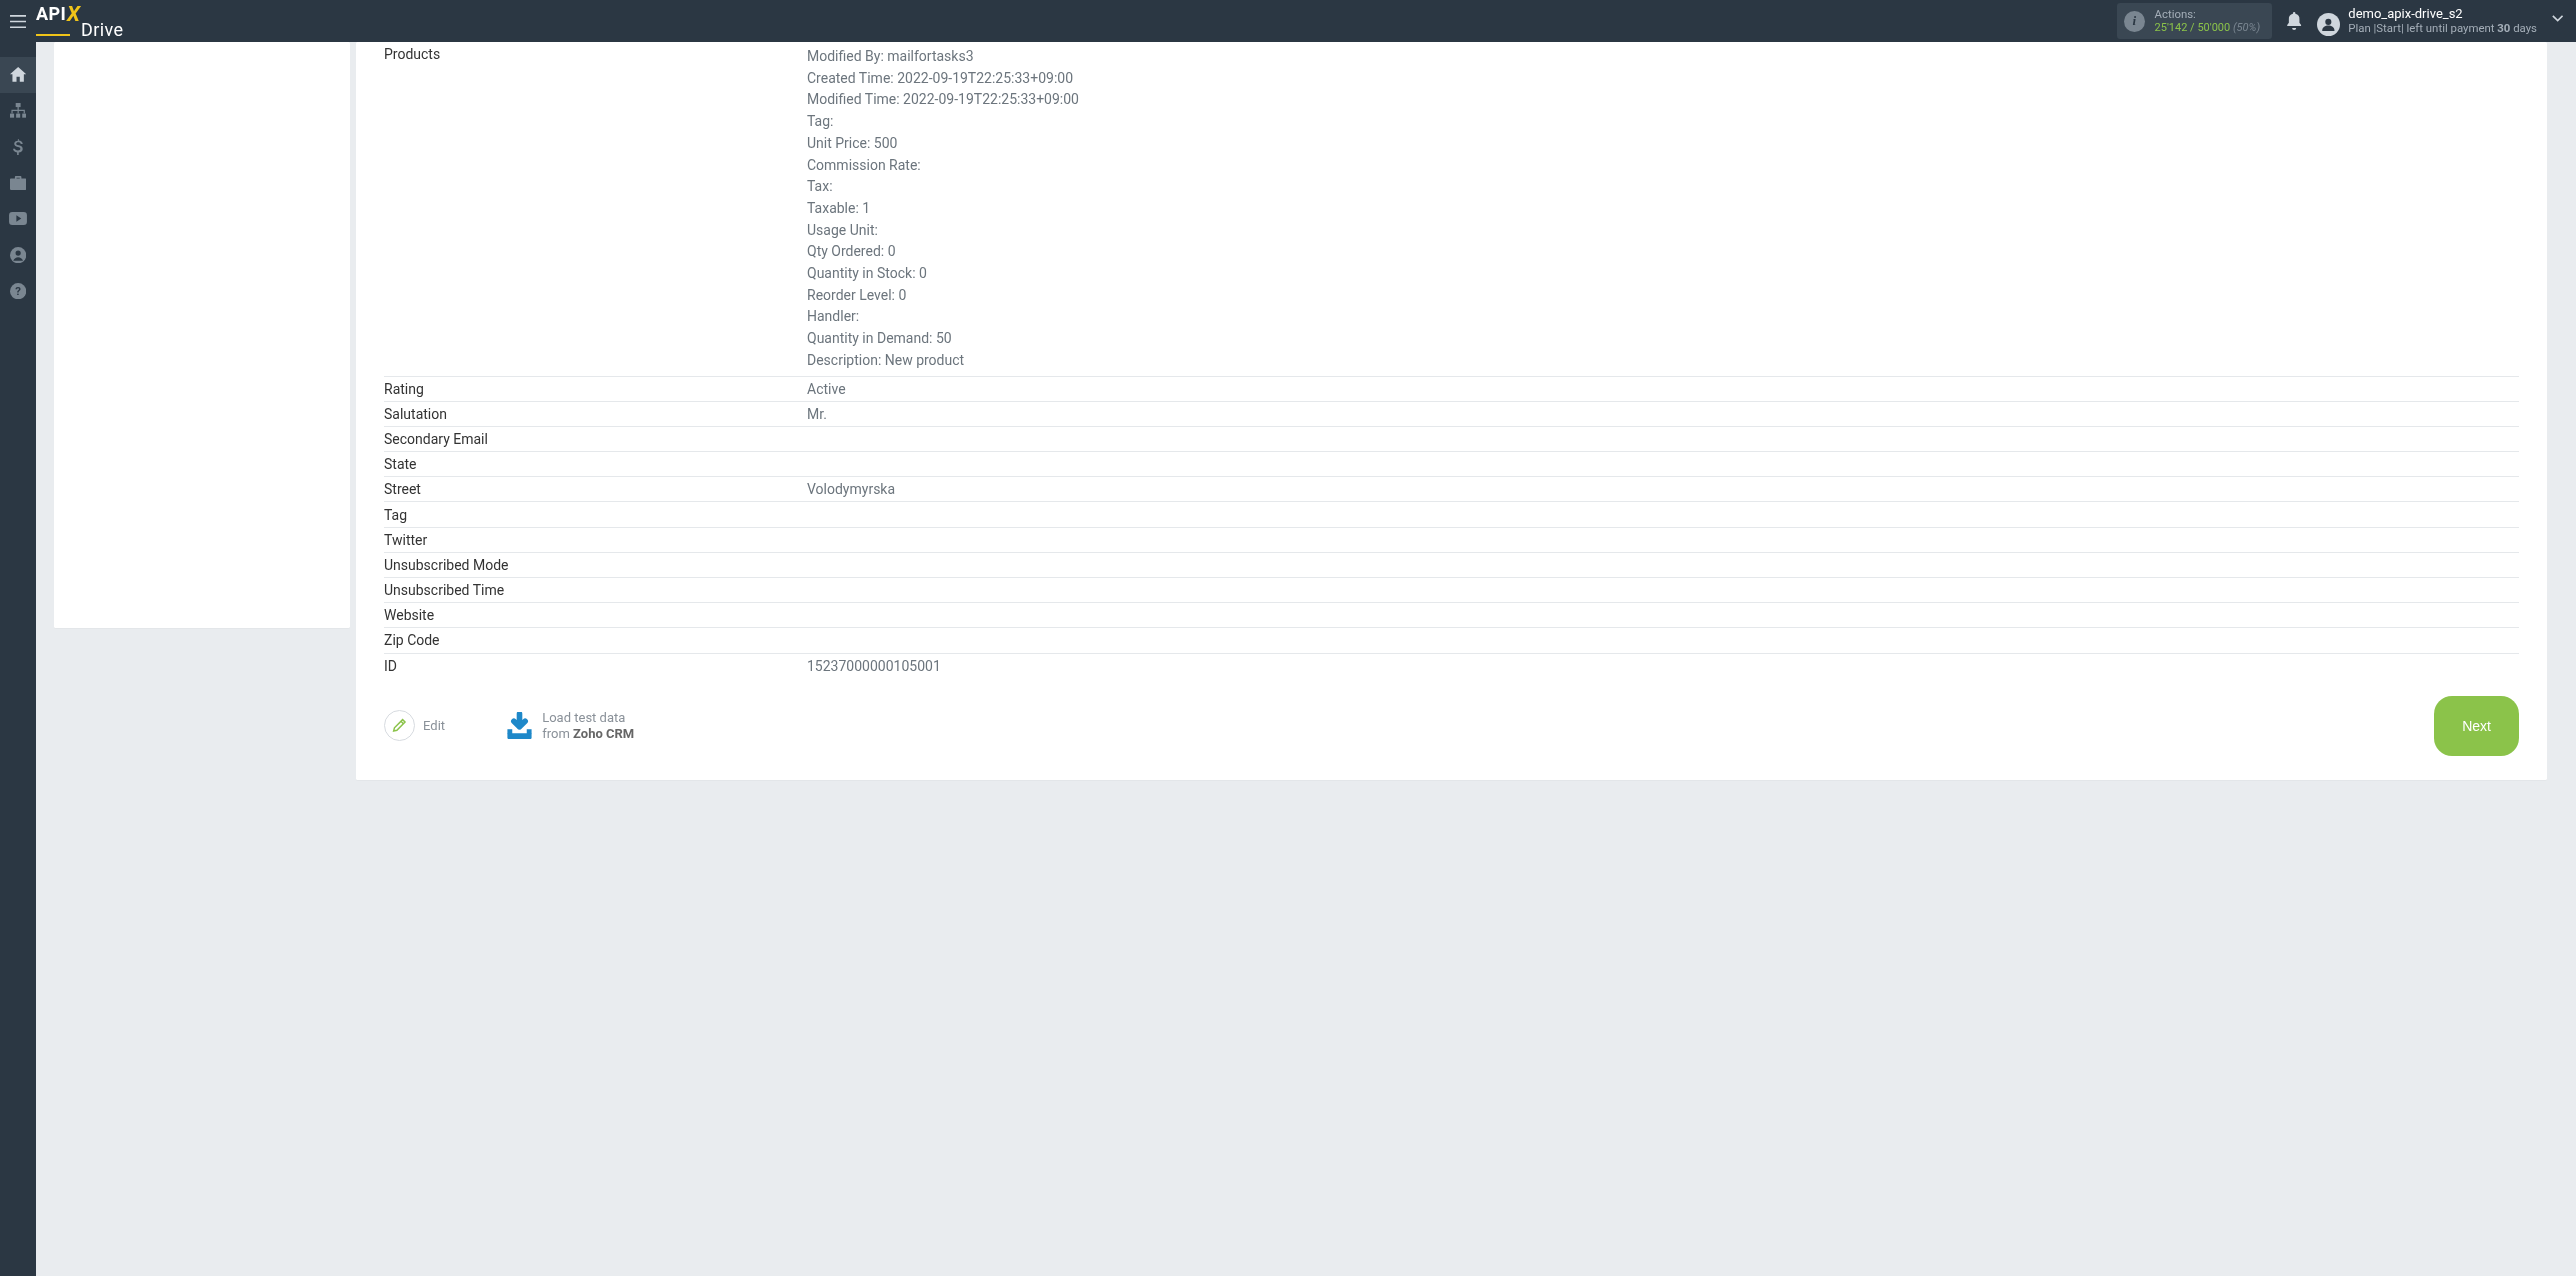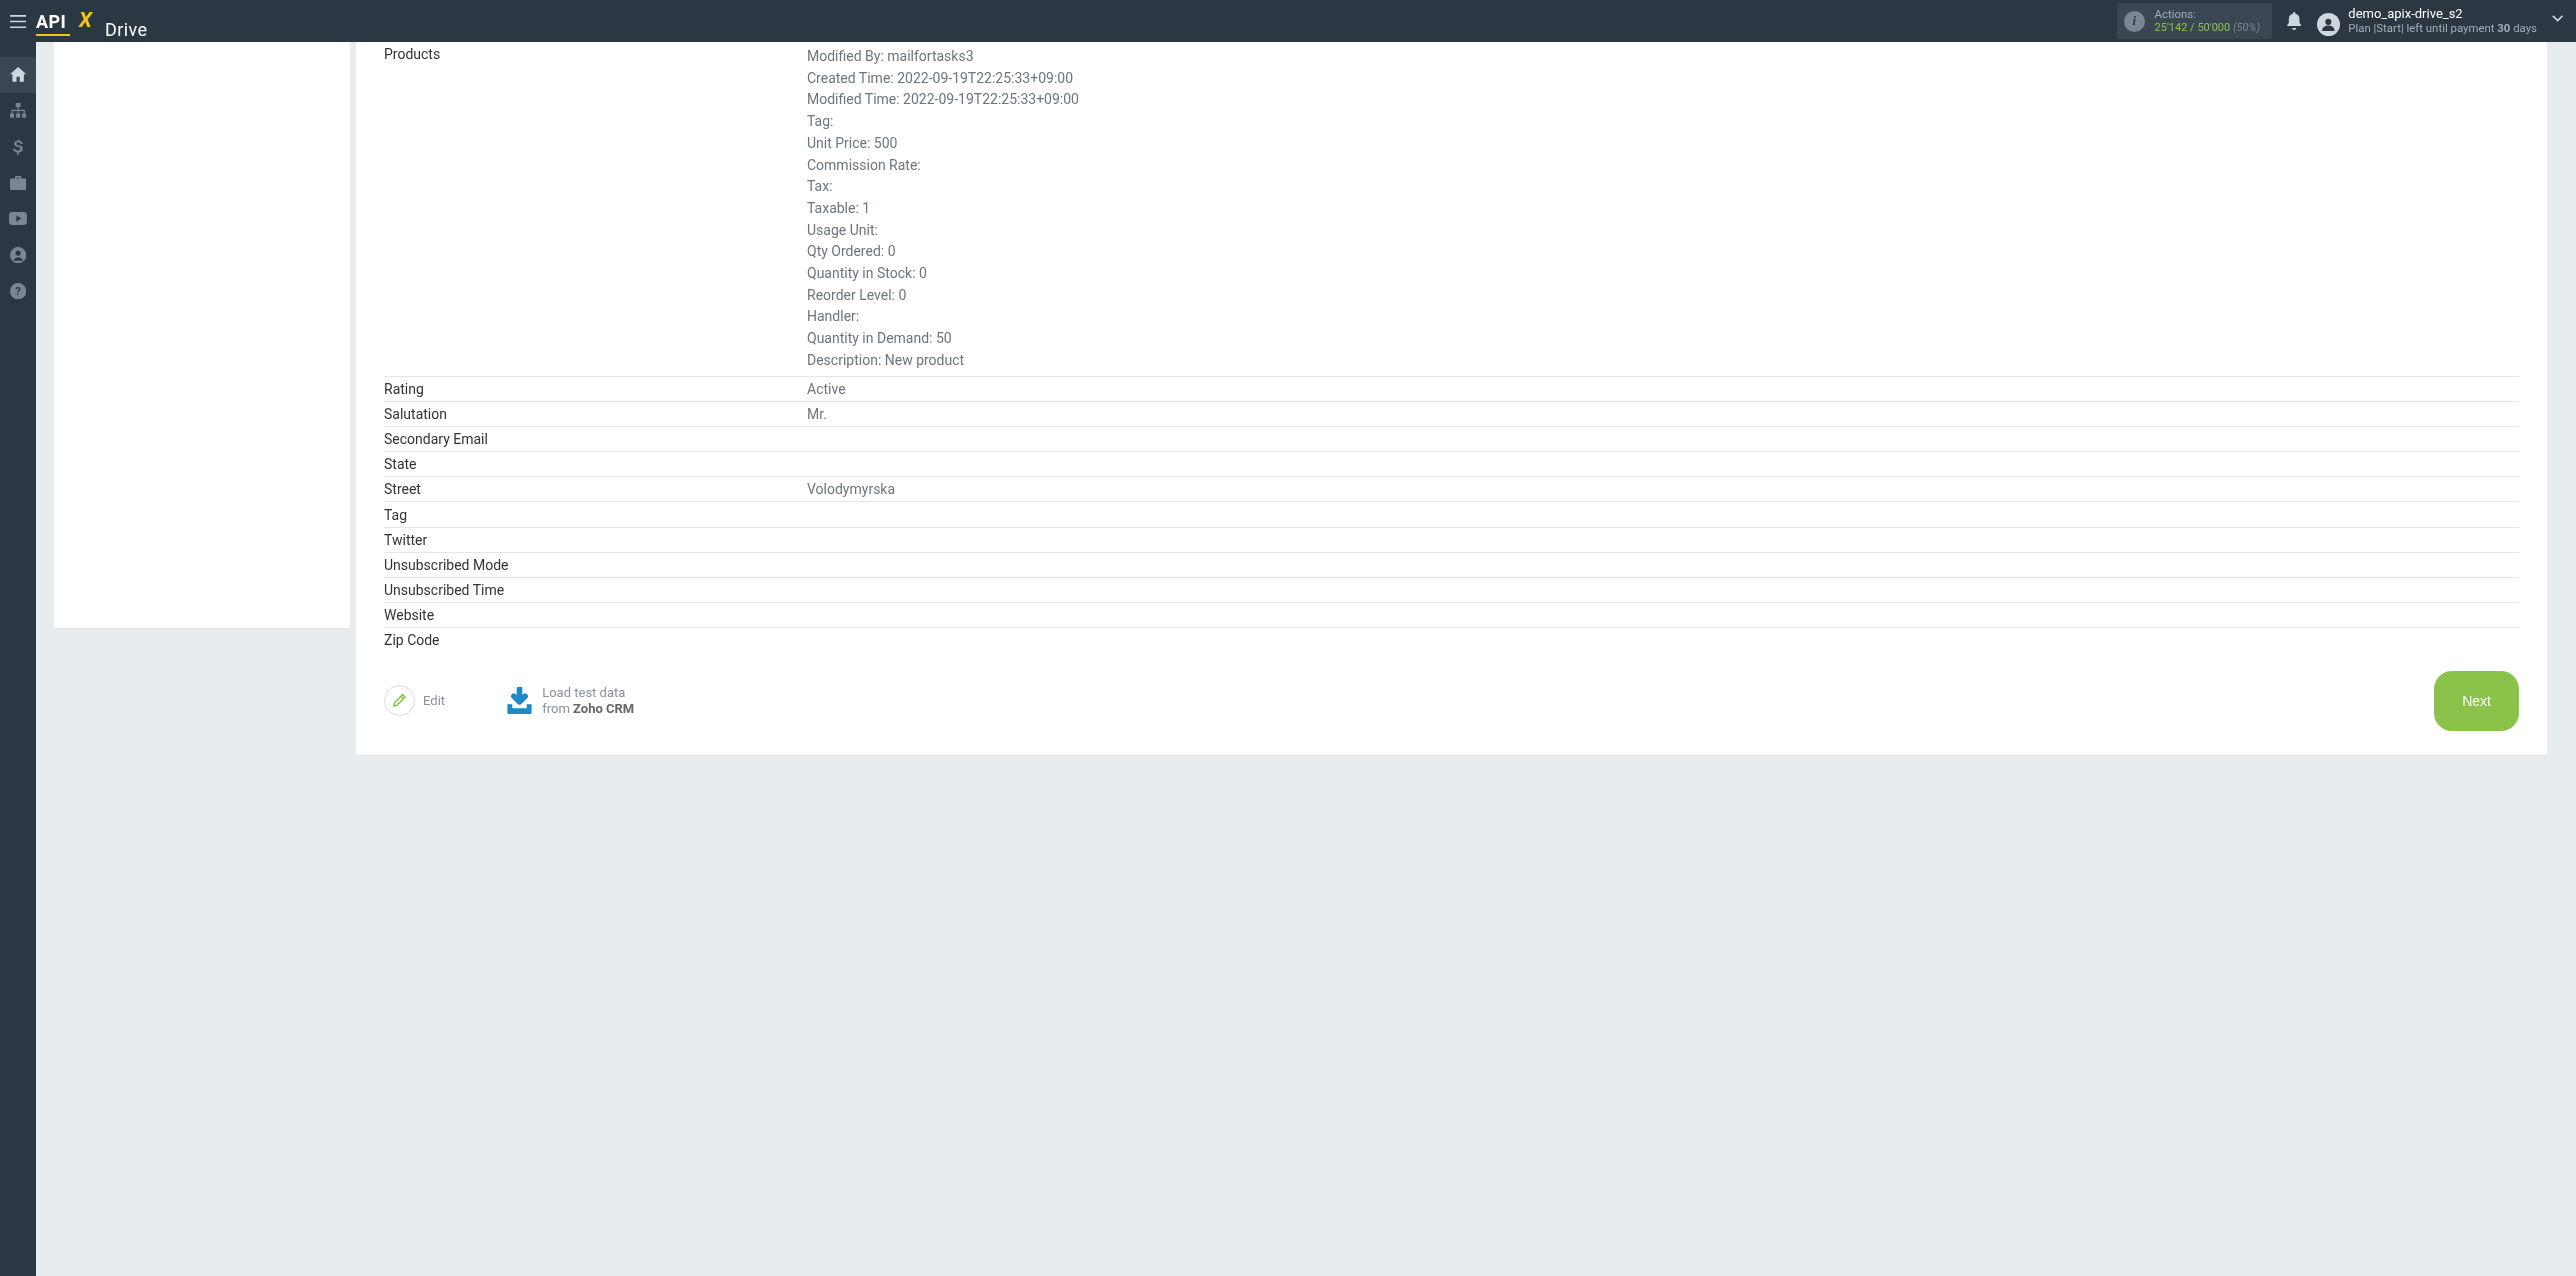--- a/index.html
+++ b/index.html
@@ -26,25 +26,24 @@
   .hamburger {
     width: 36px;
     display: flex;
     align-items: center;
     justify-content: center;
     cursor: pointer;
     color: #cfd6dd;
   }
   .logo {
     display: flex;
-    align-items: center;
     font-size: 18px;
     font-weight: 700;
     letter-spacing: 0.4px;
-    gap: 12px;
+    gap: 0;
   }
   .logo .api { color: #fff; }
   .logo .x { color: #f0c419; font-style: italic; font-size: 21px; position: relative; top:-0.8px; margin:0 0.8px; }
   .logo .drive { color: #fff; font-weight: 400; margin-top: 16px; }
   .logo-underline {
     position: absolute;
     left: 36px;
     top: 34px;
     width: 34px;
     height: 2.4px;
@@ -395,20 +394,24 @@
             <td class="val"></td>
           </tr>
           <tr>
             <td class="key">Website</td>
             <td class="val"></td>
           </tr>
           <tr>
             <td class="key">Zip Code</td>
             <td class="val"></td>
           </tr>
+          <tr>
+            <td class="key">ID</td>
+            <td class="val">15237000000105001</td>
+          </tr>
         </tbody>
     </table>
 
     <div class="actions-row">
       <div class="edit-btn">
         <div class="edit-circle">
           <svg width="14.7" height="14.7" viewBox="0 0 18 18" fill="none" stroke="#8bc34a" stroke-width="1.8">
               <path d="M2 16l1-4L13 2l3 3L6 15l-4 1z"></path>
               <path d="M11 4l3 3"></path>
             </svg>

